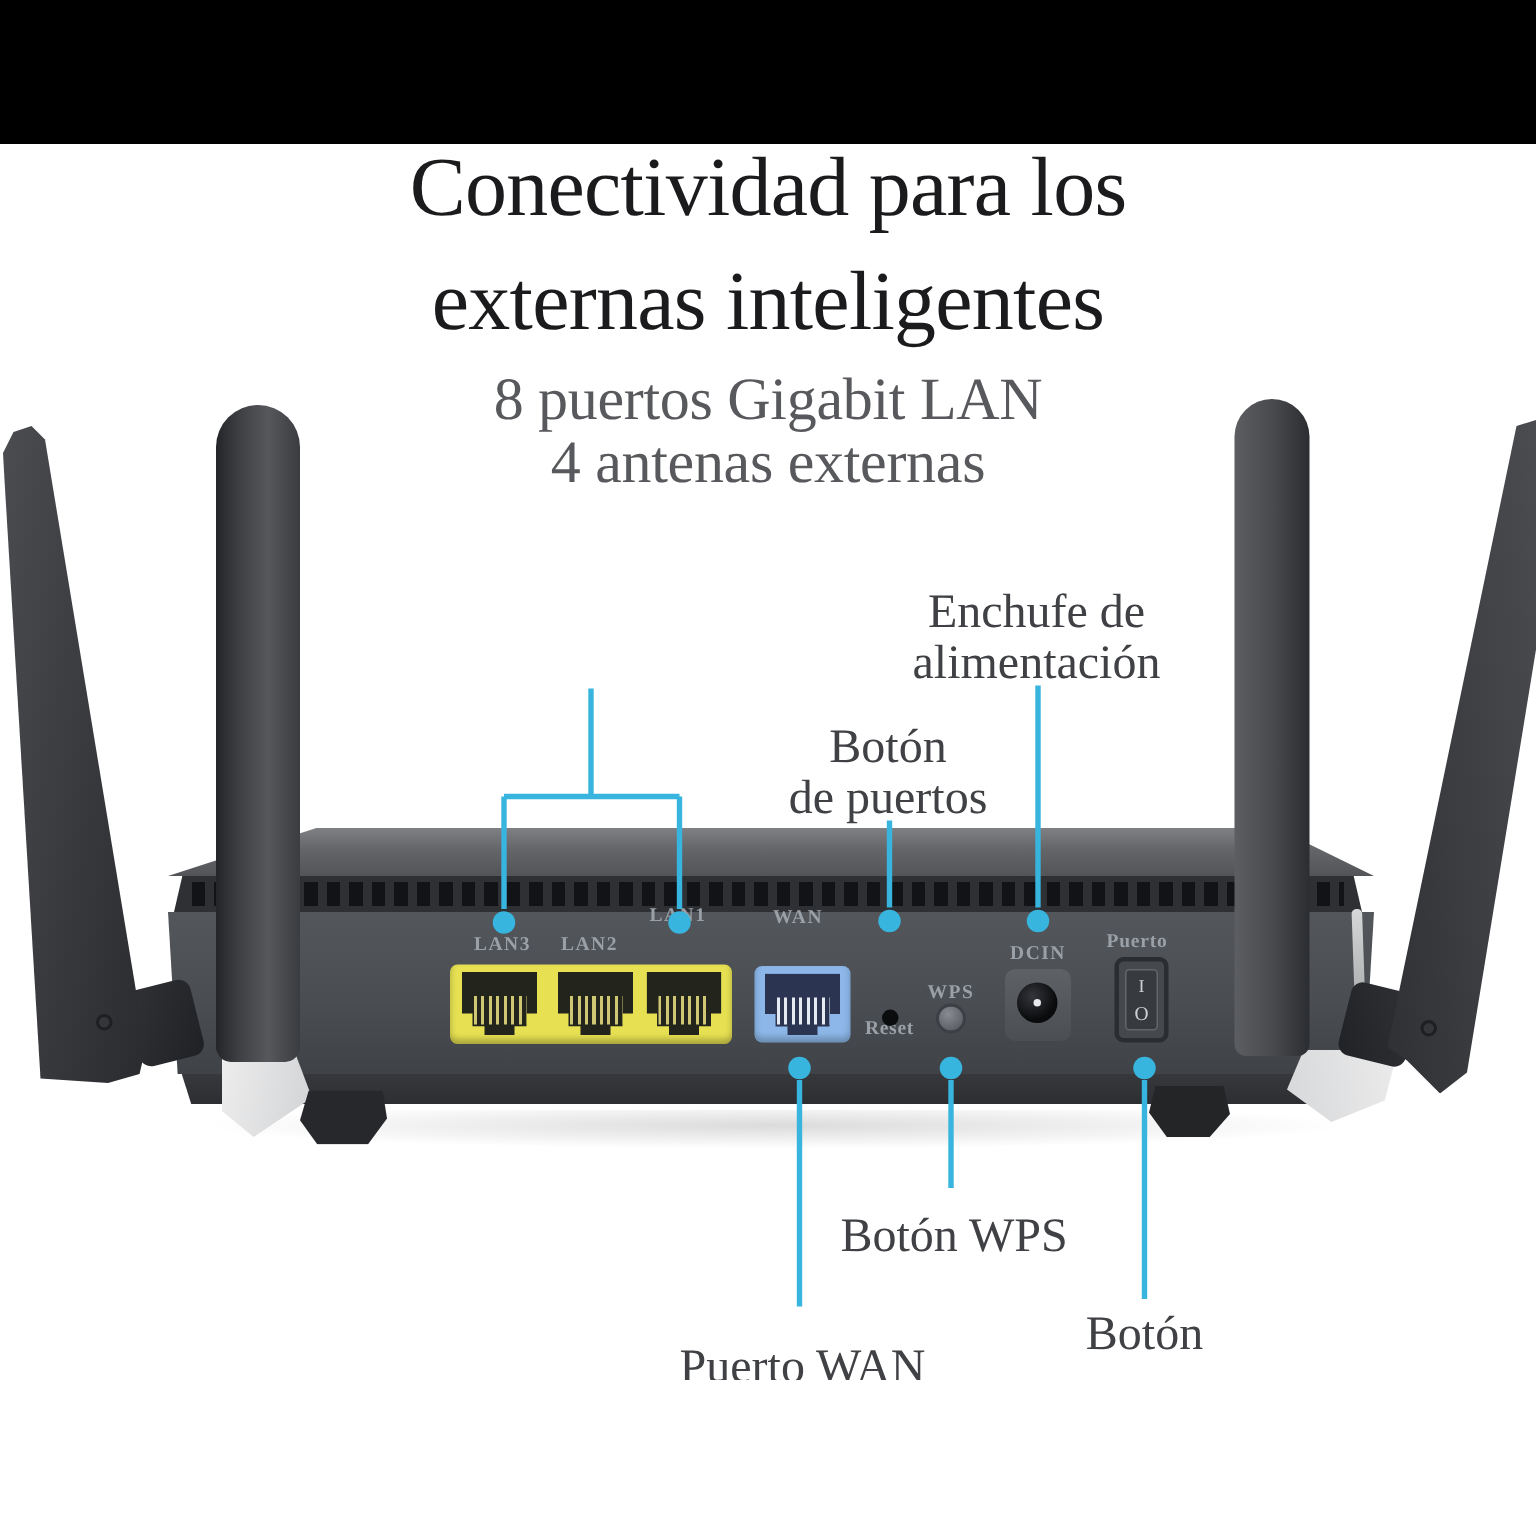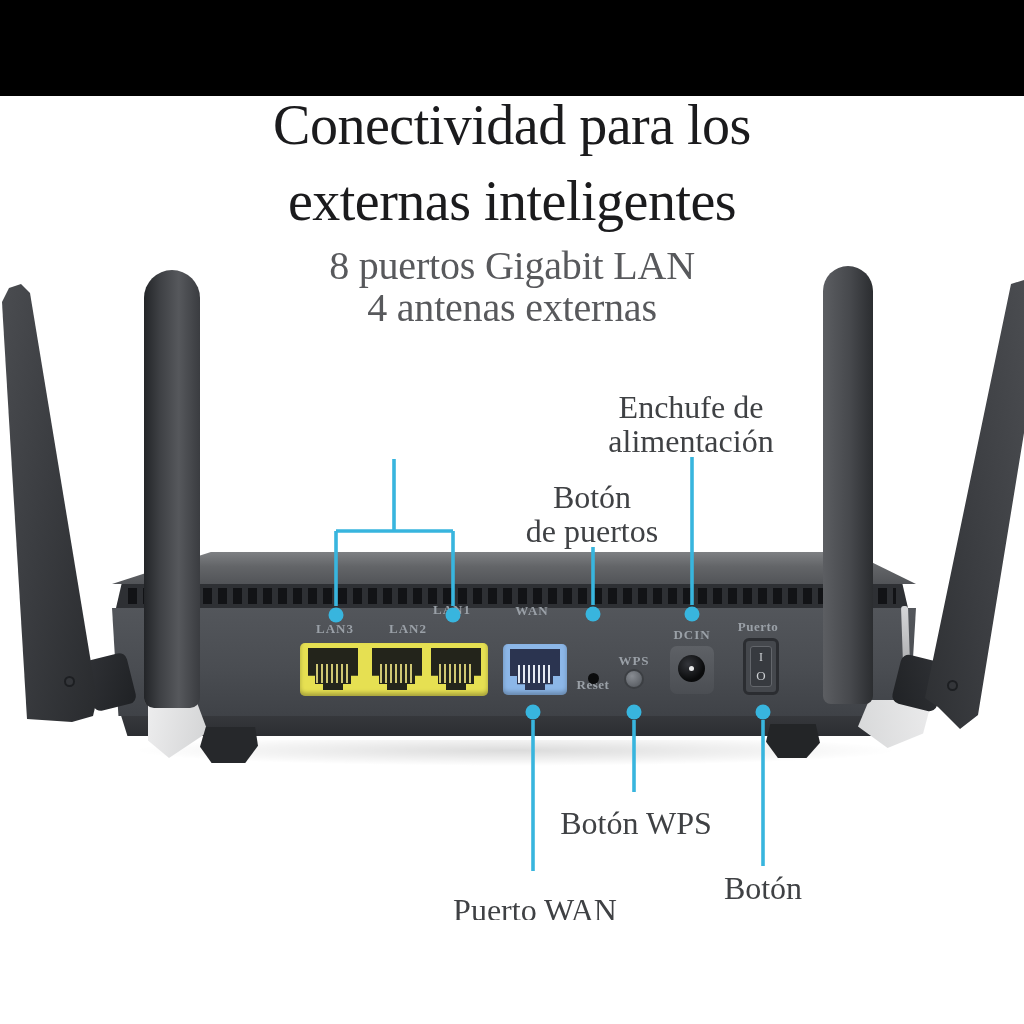--- a/index.html
+++ b/index.html
@@ -140,21 +140,21 @@
   <div class="px bstrip"></div>
   <div class="px rshadow"></div>
   <div class="px hl-left"></div>
   <div class="px hl-right"></div>
   <div class="px wedge-l"></div>
   <div class="px wedge-r"></div>
   <div class="px foot-l"></div>
   <div class="px foot-r"></div>
 
   <span class="plabel" style="left:335px;top:621px;">LAN3</span>
-  <span class="plabel" style="left:408px;top:621px;">LAN2</span>
+  <span class="plabel" style="left:393px;top:621px;">LAN2</span>
   <span class="plabel" style="left:452px;top:602px;">LAN1</span>
   <span class="plabel" style="left:532px;top:603px;">WAN</span>
   <span class="plabel" style="left:593px;top:653px;letter-spacing:0.5px;margin-top:24px;">Reset</span>
   <span class="plabel" style="left:634px;top:653px;">WPS</span>
   <span class="plabel" style="left:692px;top:627px;">DCIN</span>
   <span class="plabel" style="left:758px;top:619px;letter-spacing:0.5px;">Puerto</span>
 
   <div class="px lanblock">
     <div class="rjslot slot3">
         <div class="pins"></div>

